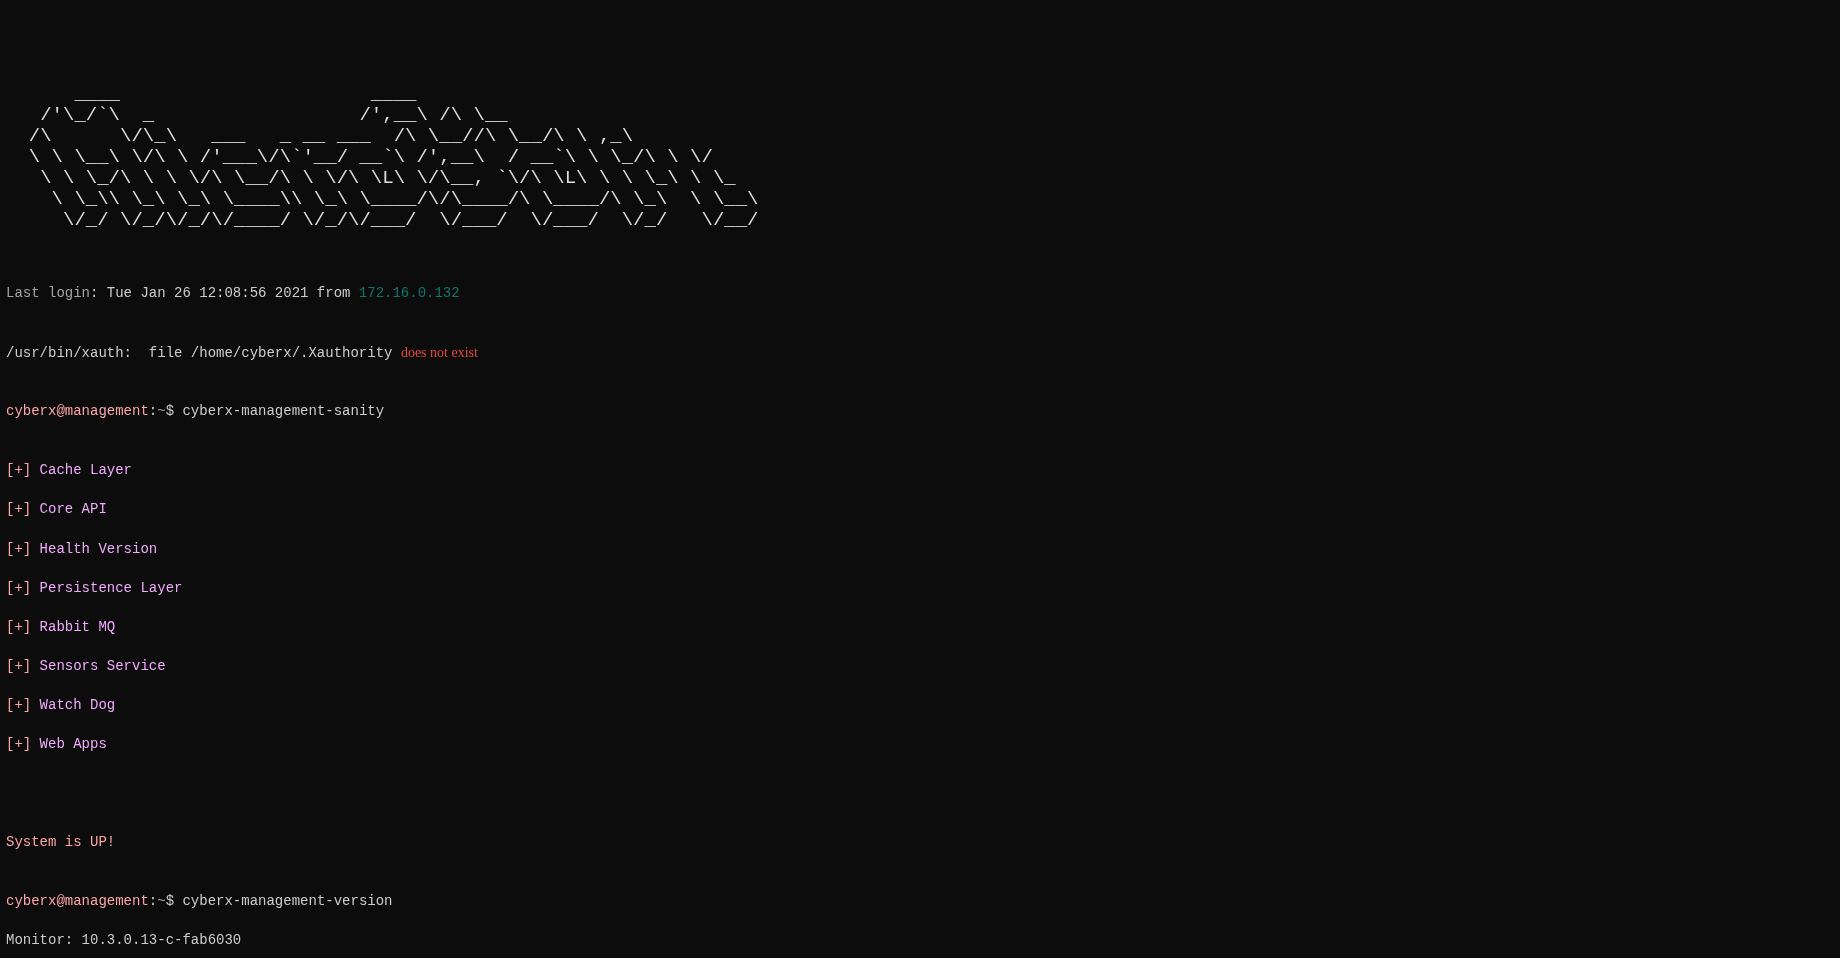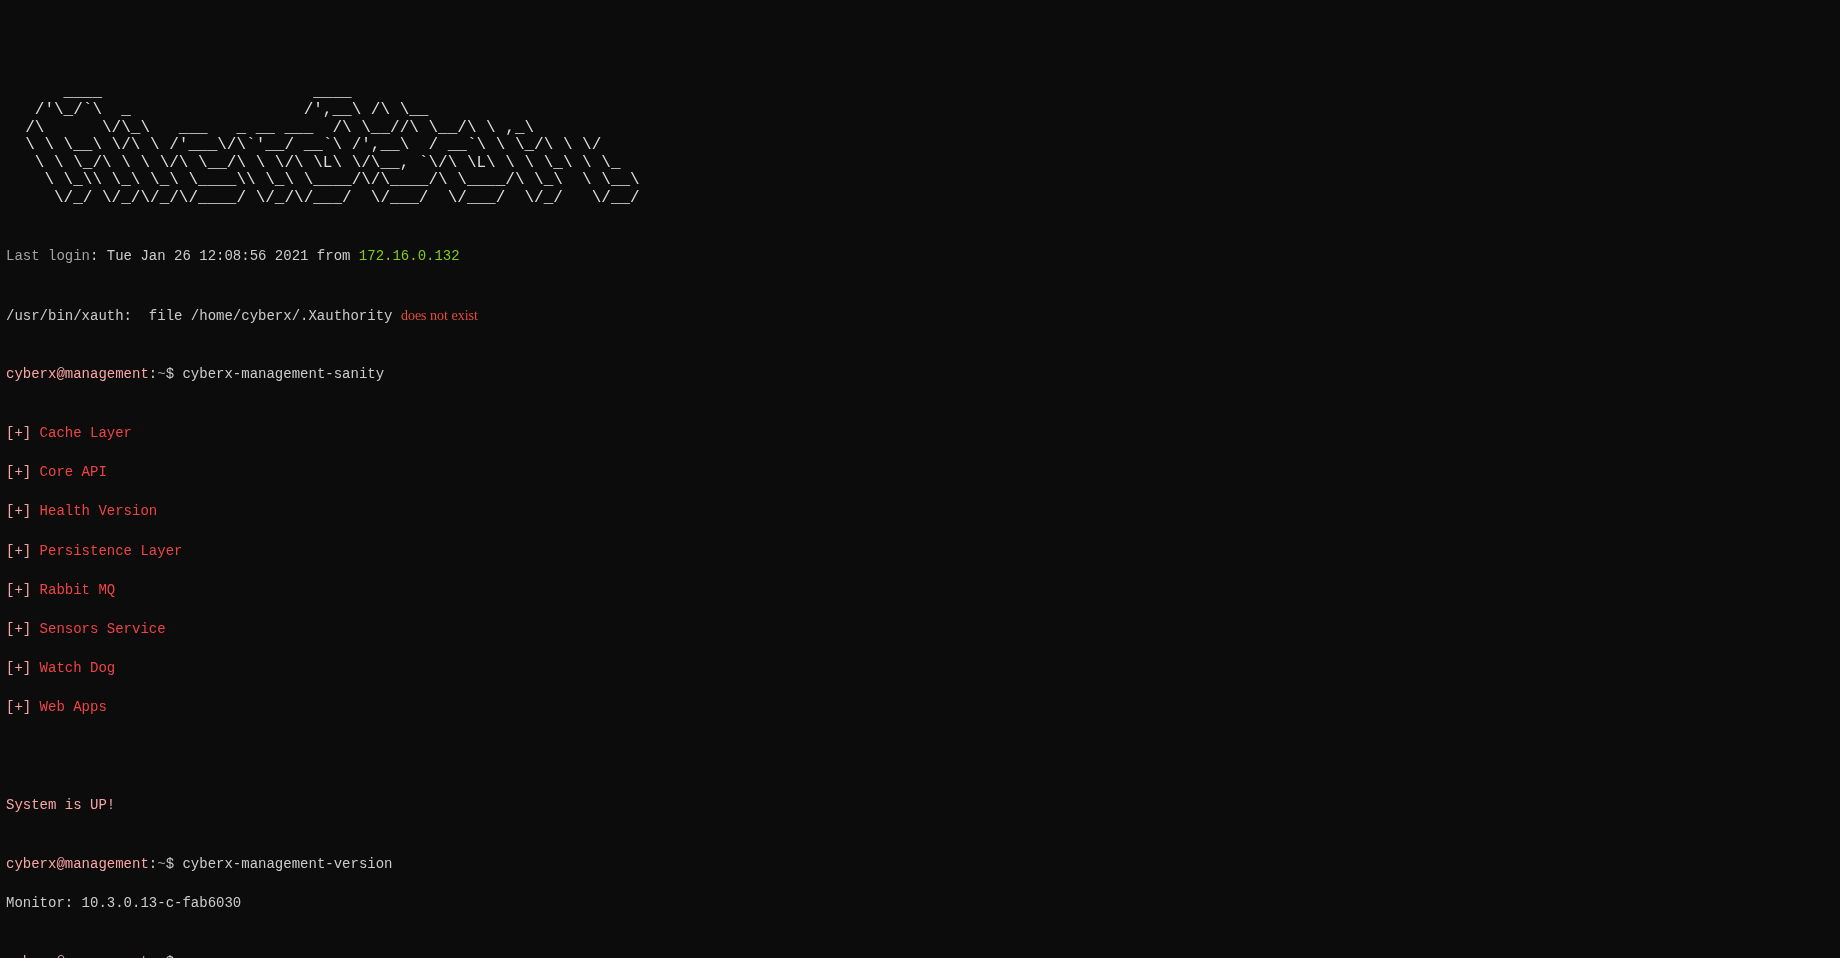--- a/index.html
+++ b/index.html
@@ -8,30 +8,31 @@
       color: #cccccc;
       font-family: "Consolas", "Courier New", monospace;
       font-size: 14px;
       line-height: 1.4;
       padding: 6px;
       white-space: pre;
       overflow: auto;
     }
     .ascii-art {
       font-family: "Courier New", monospace;
-      font-size: 16px;
+      font-size: 19px;
       line-height: 1.1;
       color: #dddddd;
+      margin-bottom: 14px;
       letter-spacing: 0;
     }
     .c-green { color: #fca5a5; }
     .c-red { color: #e74c3c; font-family: Liberation Serif, serif; }
-    .c-mag { color: #84cc16; }
+    .c-mag { color: #0f766e; }
     .c-cyan { color: #a3a3a3; }
-    .c-teal { color: #ef4444; }
+    .c-teal { color: #f0abfc; }
     .line { white-space: pre-wrap; }
   </style>
 </head>
 <body>
 
 
 
 <pre class="ascii-art">      ____                      ____
    /'\_/`\  _                  /',__\ /\ \__
   /\      \/\_\   ___   _ __ ___  /\ \__//\ \__/\ \ ,_\

